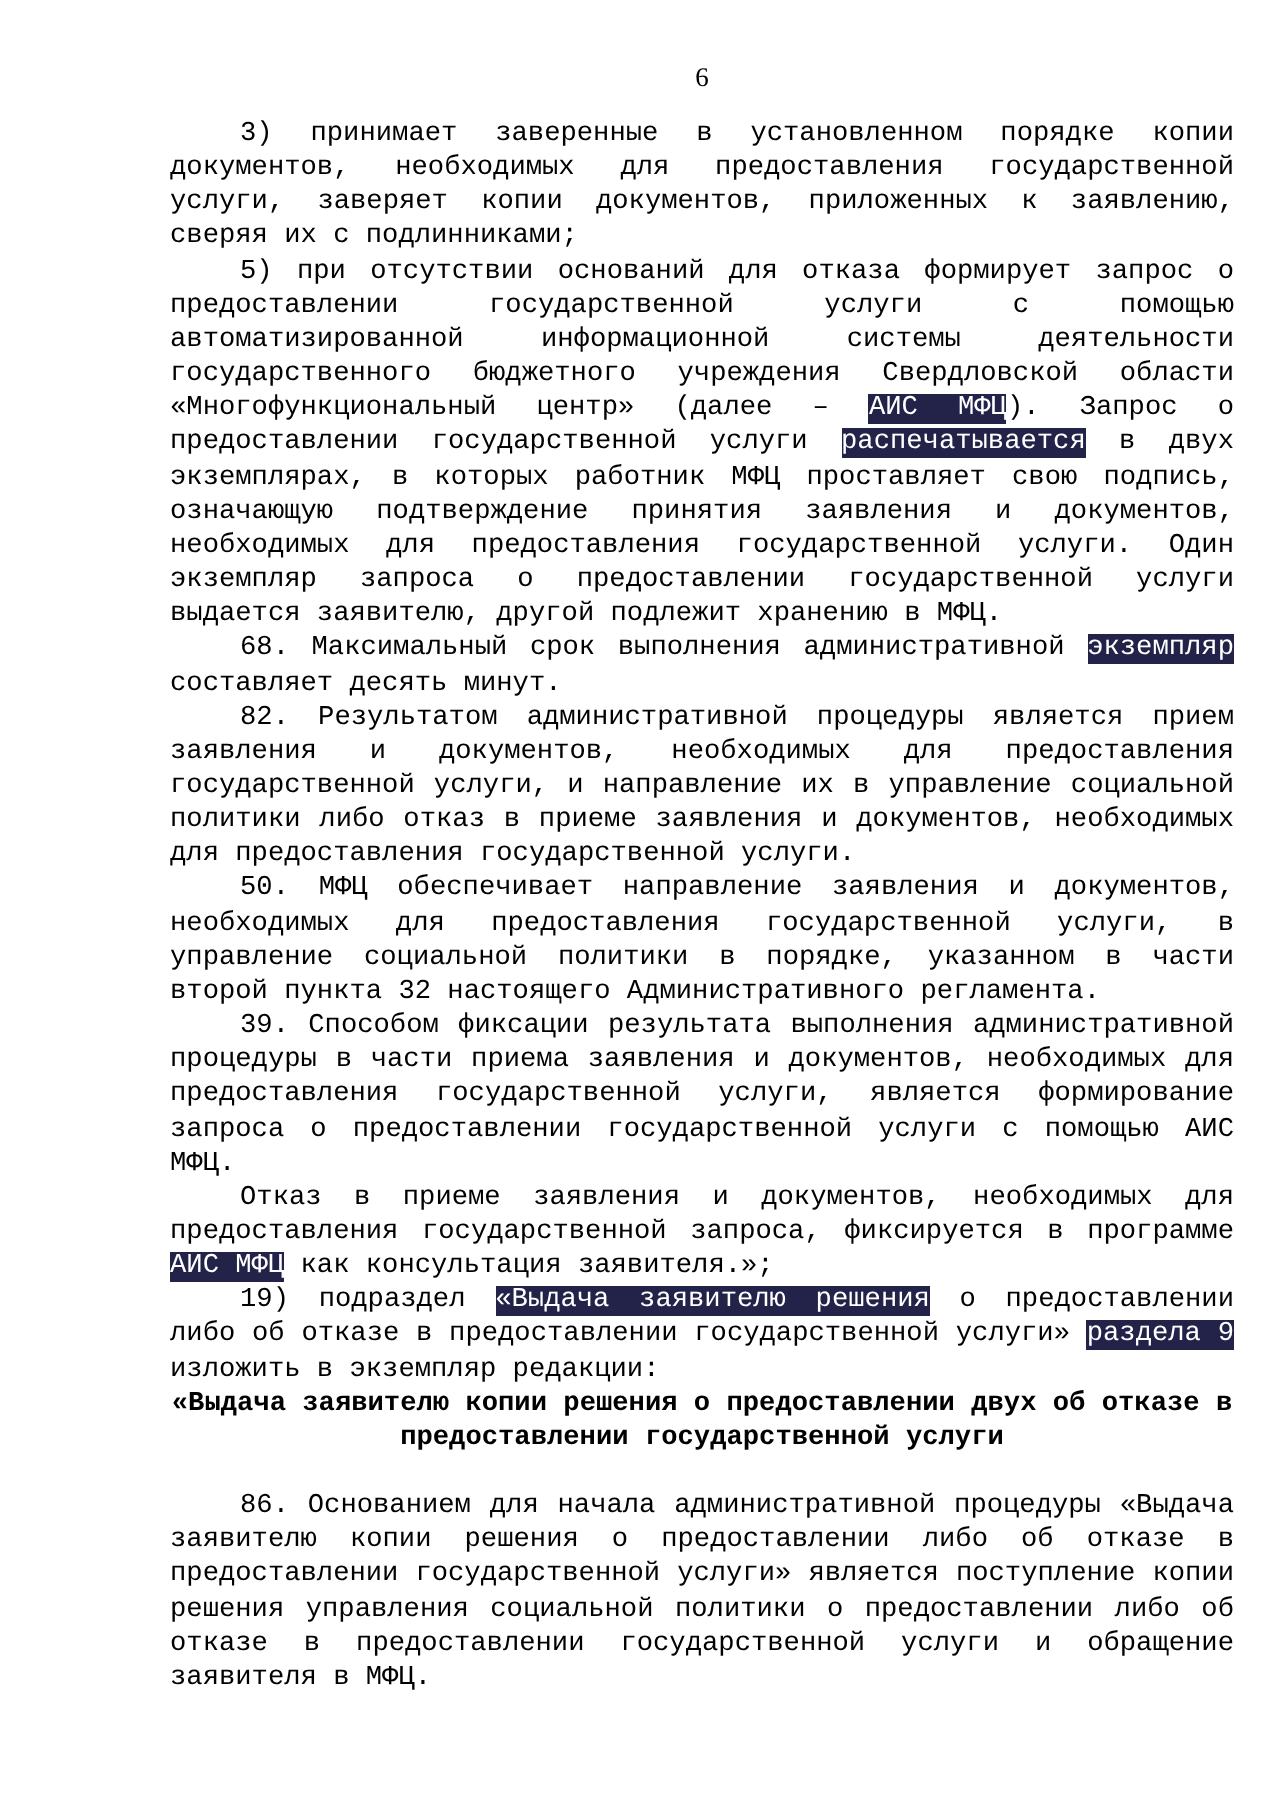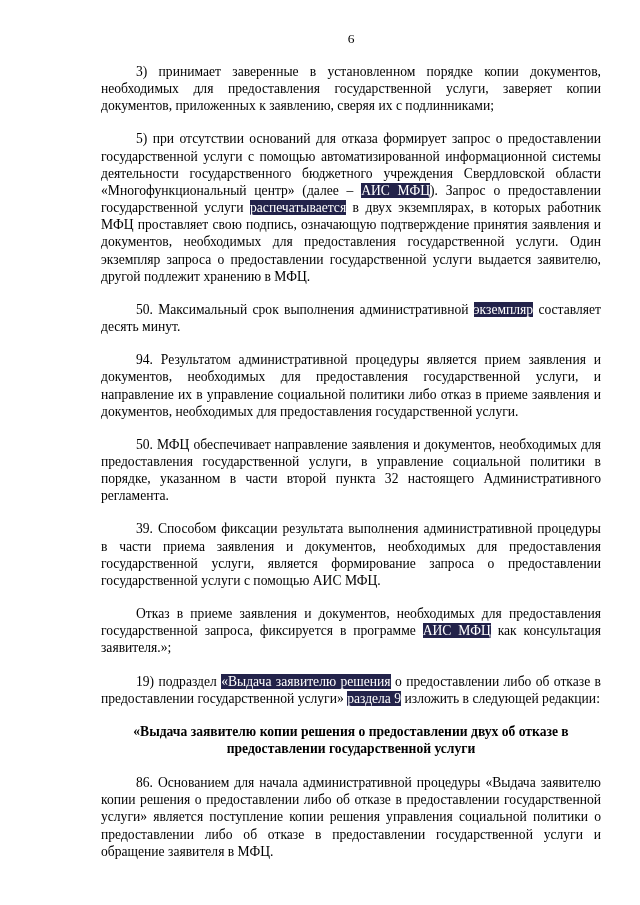--- a/index.html
+++ b/index.html
@@ -19,25 +19,26 @@
     color: #000000;
   }
   .page-number {
     text-align: center;
     font-size: 13.5px;
     line-height: 17px;
     margin-bottom: 12px;
   }
   .doc-body { }
   .para {
-    margin: 16px;
+    margin: 0;
     font-size: 13.6px;
     line-height: 17.15px;
     text-align: justify;
     text-indent: 35px;
+    font-family: Liberation Mono, monospace;
   }
   .para.center-bold {
     text-align: center;
     text-indent: 0;
     font-weight: bold;
   }
   .para.gap-before {
     margin-top: 17px;
   }
   .hl {
@@ -46,22 +47,22 @@
   }
 </style>
 </head>
 <body>
 
 <div class="page">
   <div class="page-number">6</div>
   <div class="doc-body">
       <p class="para body"><span>3) принимает заверенные в установленном порядке копии документов, необходимых для предоставления государственной услуги, заверяет копии документов, приложенных к заявлению, сверяя их с подлинниками;</span></p>
       <p class="para body"><span>5) при отсутствии оснований для отказа формирует запрос о предоставлении государственной услуги с помощью автоматизированной информационной системы деятельности государственного бюджетного учреждения Свердловской области «Многофункциональный центр» (далее – </span><span class="hl">АИС МФЦ</span><span>). Запрос о предоставлении государственной услуги </span><span class="hl">распечатывается</span><span> в двух экземплярах, в которых работник МФЦ проставляет свою подпись, означающую подтверждение принятия заявления и документов, необходимых для предоставления государственной услуги. Один экземпляр запроса о предоставлении государственной услуги выдается заявителю, другой подлежит хранению в МФЦ.</span></p>
-      <p class="para body"><span>50. Максимальный срок выполнения административной </span><span class="hl">экземпляр</span><span> составляет десять минут.</span></p>
-      <p class="para body"><span>94. Результатом административной процедуры является прием заявления и документов, необходимых для предоставления государственной услуги, и направление их в управление социальной политики либо отказ в приеме заявления и документов, необходимых для предоставления государственной услуги.</span></p>
+      <p class="para body"><span>68. Максимальный срок выполнения административной </span><span class="hl">экземпляр</span><span> составляет десять минут.</span></p>
+      <p class="para body"><span>82. Результатом административной процедуры является прием заявления и документов, необходимых для предоставления государственной услуги, и направление их в управление социальной политики либо отказ в приеме заявления и документов, необходимых для предоставления государственной услуги.</span></p>
       <p class="para body"><span>50. МФЦ обеспечивает направление заявления и документов, необходимых для предоставления государственной услуги, в управление социальной политики в порядке, указанном в части второй пункта 32 настоящего Административного регламента.</span></p>
       <p class="para body"><span>39. Способом фиксации результата выполнения административной процедуры в части приема заявления и документов, необходимых для предоставления государственной услуги, является формирование запроса о предоставлении государственной услуги с помощью АИС МФЦ.</span></p>
       <p class="para body"><span>Отказ в приеме заявления и документов, необходимых для предоставления государственной запроса, фиксируется в программе </span><span class="hl">АИС МФЦ</span><span> как консультация заявителя.»;</span></p>
-      <p class="para body"><span>19) подраздел </span><span class="hl">«Выдача заявителю решения</span><span> о предоставлении либо об отказе в предоставлении государственной услуги» </span><span class="hl">раздела 9</span><span> изложить в следующей редакции:</span></p>
+      <p class="para body"><span>19) подраздел </span><span class="hl">«Выдача заявителю решения</span><span> о предоставлении либо об отказе в предоставлении государственной услуги» </span><span class="hl">раздела 9</span><span> изложить в экземпляр редакции:</span></p>
       <p class="para center-bold"><span>«Выдача заявителю копии решения о предоставлении двух об отказе в предоставлении государственной услуги</span></p>
       <p class="para body gap-before"><span>86. Основанием для начала административной процедуры «Выдача заявителю копии решения о предоставлении либо об отказе в предоставлении государственной услуги» является поступление копии решения управления социальной политики о предоставлении либо об отказе в предоставлении государственной услуги и обращение заявителя в МФЦ.</span></p>
     </div>
 </div>
 
 </body></html>

